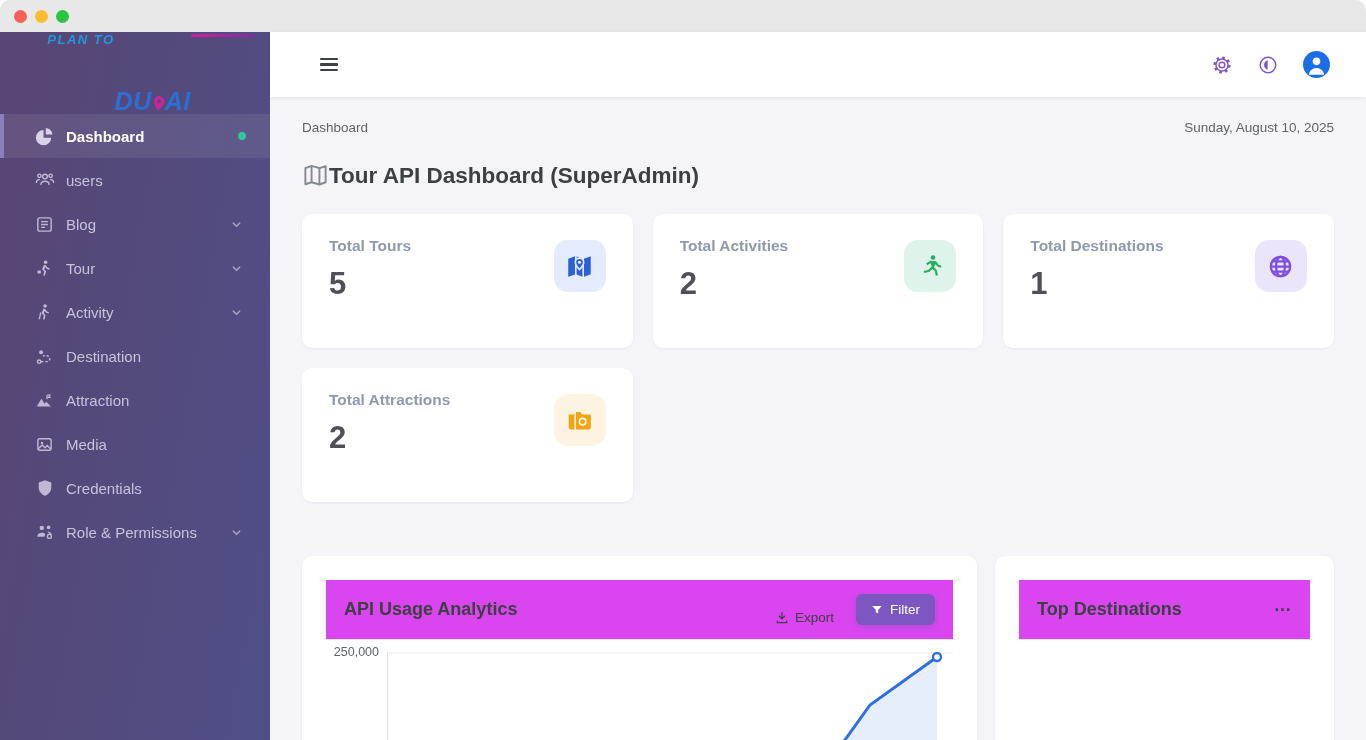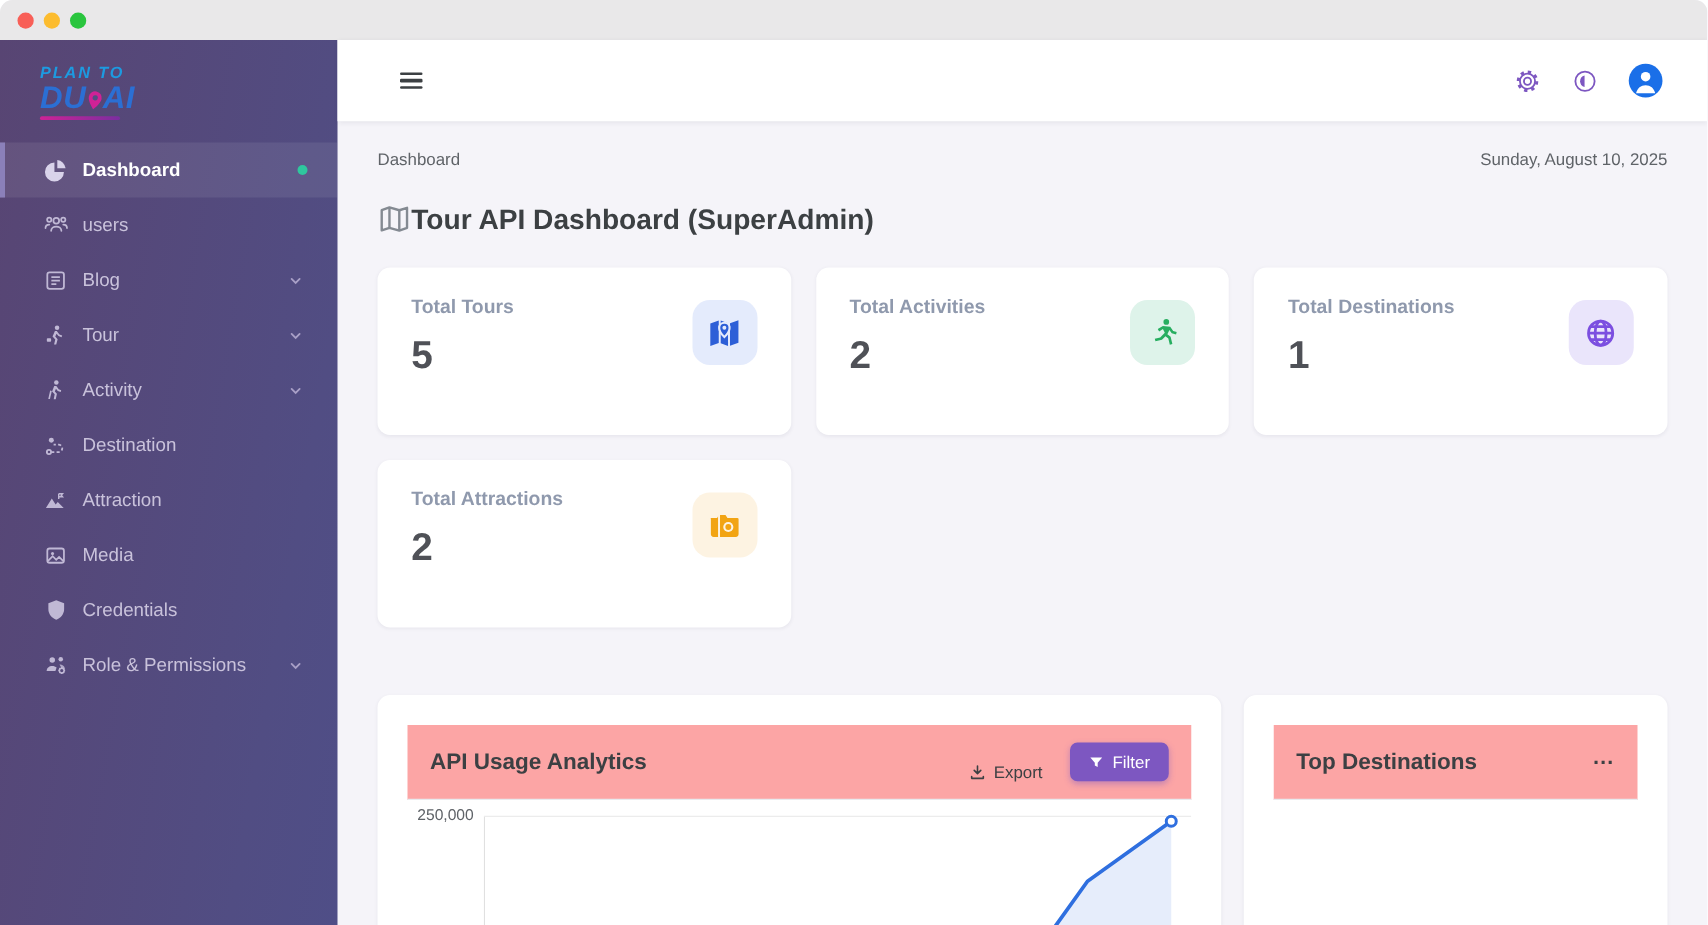--- a/index.html
+++ b/index.html
@@ -10,21 +10,21 @@
   .titlebar { height:32px; background:#e9e8e9; display:flex; align-items:center; padding-left:14px; gap:8px; }
   .tl { width:13px; height:13px; border-radius:50%; border:none; }
   .tl-close { background:#f85f57; }
   .tl-min { background:#fcbc2f; }
   .tl-max { background:#2ac53e; }
 
   .app { display:flex; height:708px; }
 
   
   .sidebar { width:270px; flex-shrink:0; background:linear-gradient(100deg,#584573 0%,#514d83 78%,#4f4e87 100%); overflow:hidden; }
-  .logo { height:82px; display:flex; flex-direction:column; justify-content:center; padding-left:32px; cursor:pointer; }
+  .logo { height:82px; display:flex; flex-direction:row; justify-content:center; padding-left:32px; cursor:pointer; }
   .logo-top { color:#1d9ae0; font-weight:bold; font-style:italic; font-size:13px; letter-spacing:1.5px; }
   .logo-main { color:#2b6fd4; font-size:25px; font-weight:bold; font-style:italic; letter-spacing:.5px; display:flex; align-items:flex-end; line-height:1; margin-top:1px; }
   .logo-pin { margin:0 -1px; display:flex; transform:rotate(10deg) translateY(-1px); }
   .logo-underline { width:64px; height:3px; background:linear-gradient(to right,#cf2296,#7b2ea0); border-radius:2px; margin-top:2px; }
 
   .nav-item { height:44px; display:flex; align-items:center; gap:11px; padding:0 16px 0 34px; color:#c9c2db; font-size:15px; cursor:pointer; position:relative; }
   .nav-item .nicon { width:21px; height:21px; display:flex; align-items:center; justify-content:center; color:#c0b8d5; flex-shrink:0; }
   .nav-item.active { background:rgba(255,255,255,.08); color:#ffffff; font-weight:bold; border-left:4px solid #8b80b9; padding-left:30px; }
   .nav-item.active .nicon { color:#d9d3ea; }
   .dot { width:8px; height:8px; border-radius:50%; background:#2fc79e; margin-left:auto; margin-right:8px; }
@@ -51,21 +51,21 @@
   .stat-value { font-size:31px; color:#4f5157; font-weight:bold; margin-top:11px; }
   .stat-icon { width:52px; height:52px; border-radius:14px; display:flex; align-items:center; justify-content:center; margin-top:3px; flex-shrink:0; }
   .si-blue   { background:#e4ebfc; color:#2d5fd7; }
   .si-green  { background:#def3ea; color:#27ae60; }
   .si-purple { background:#eae5fb; color:#7c4fe0; }
   .si-orange { background:#fdf3e2; color:#f2a413; }
 
   
   .charts { margin-top:54px; display:grid; grid-template-columns:675px 1fr; gap:18px; align-items:start; }
   .panel { background:#fff; border-radius:10px; box-shadow:0 1px 3px rgba(30,30,60,.06); padding:24px; height:430px; }
-  .panel-header { background:#fca5a5; border-bottom:1px solid #e8eaee; height:60px; display:flex; align-items:center; padding:0 18px; }
+  .panel-header { background:#d946ef; border-bottom:1px solid #e8eaee; height:60px; display:flex; align-items:center; padding:0 18px; }
   .panel-title { font-size:18px; font-weight:bold; color:#3c4043; }
   .header-actions { margin-left:auto; display:flex; align-items:flex-end; gap:22px; }
   .export-btn { display:flex; align-items:center; gap:6px; font-size:13.5px; color:#3c4043; background:none; border:none; cursor:pointer; font-family:inherit; }
   .filter-btn { background:#7d57c1; color:#fff; border:none; border-radius:6px; padding:8px 15px; font-size:13.5px; display:flex; align-items:center; gap:7px; cursor:pointer; box-shadow:0 2px 5px rgba(125,87,193,.45); font-family:inherit; }
   .menu-dots { margin-left:auto; background:none; border:none; font-size:17px; font-weight:bold; color:#3c4043; letter-spacing:1px; cursor:pointer; line-height:1; }
 
   .legend { margin-top:26px; display:flex; justify-content:center; align-items:center; gap:26px; font-size:13px; color:#3c4043; }
   .legend-item { display:flex; align-items:center; cursor:pointer; }
   .swatch { width:46px; height:15px; border:2px solid; border-radius:2px; margin-right:8px; }
   .sw-blue  { border-color:#2f6fdf; background:#dbe7fb; }

